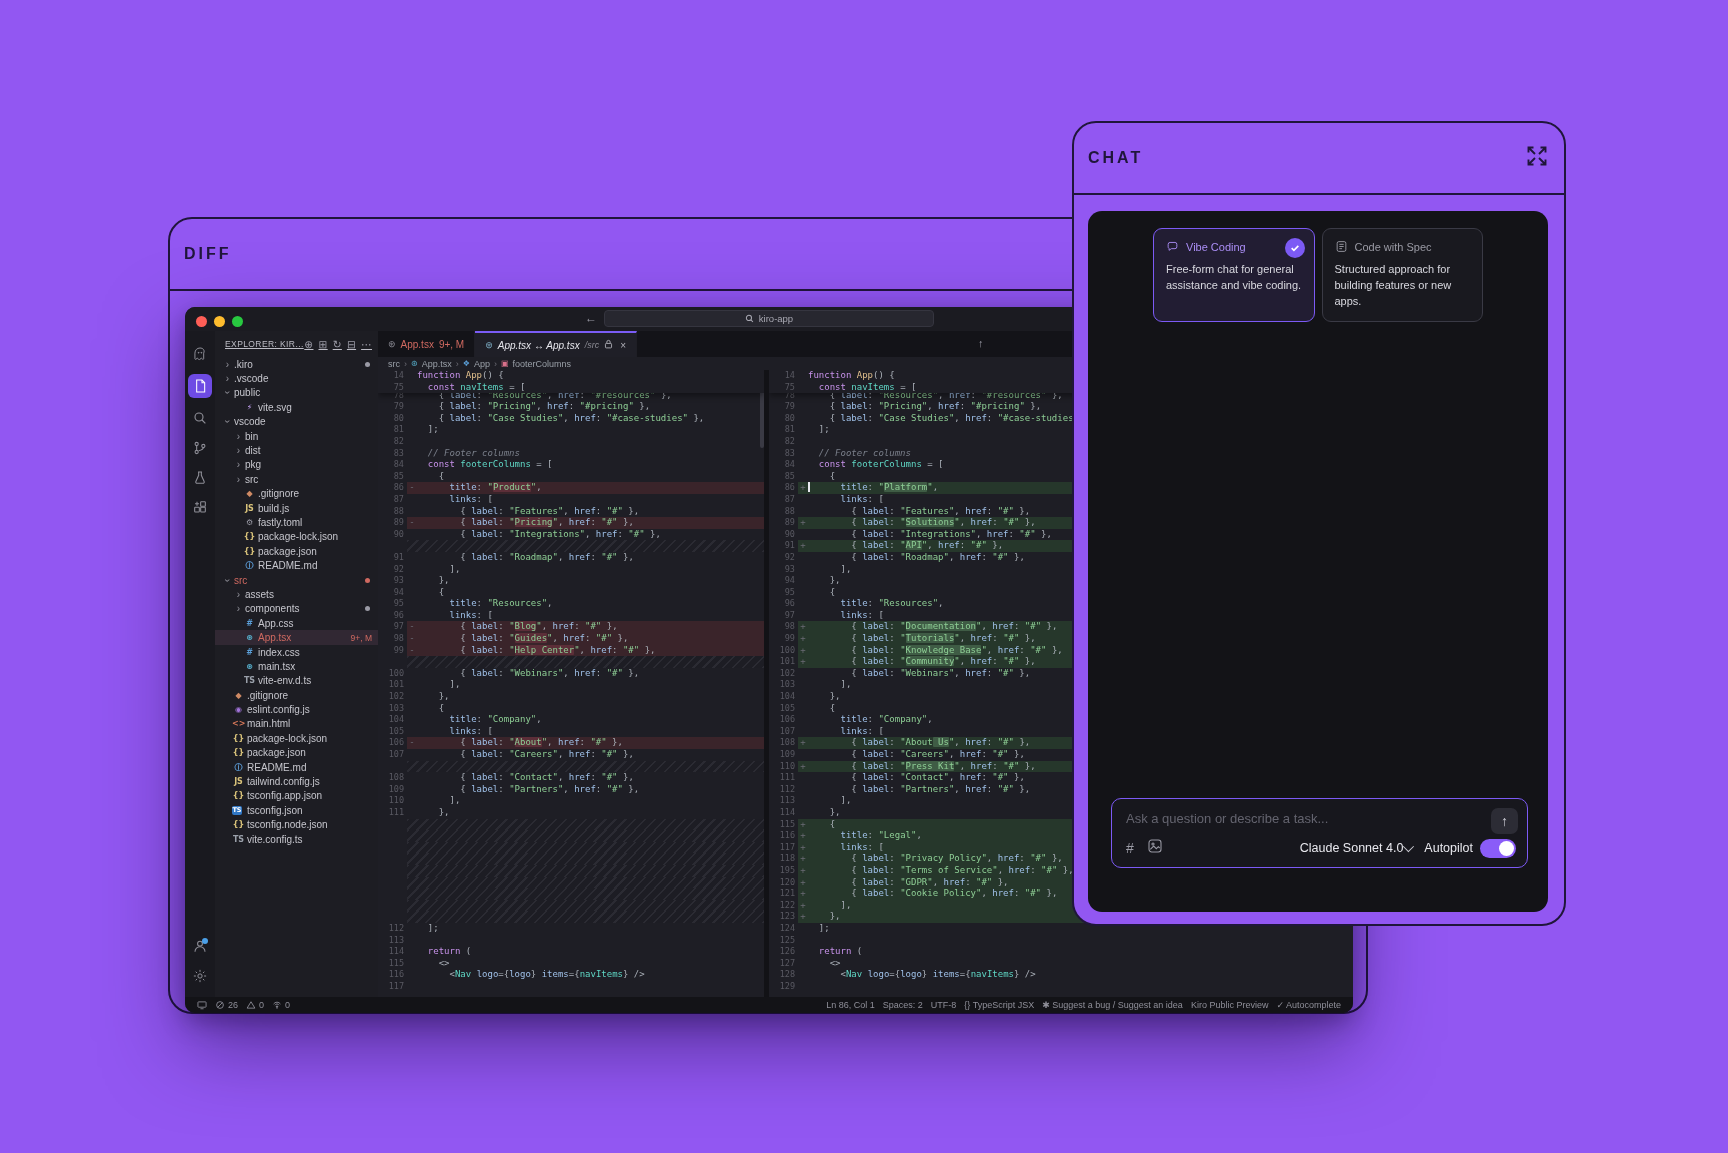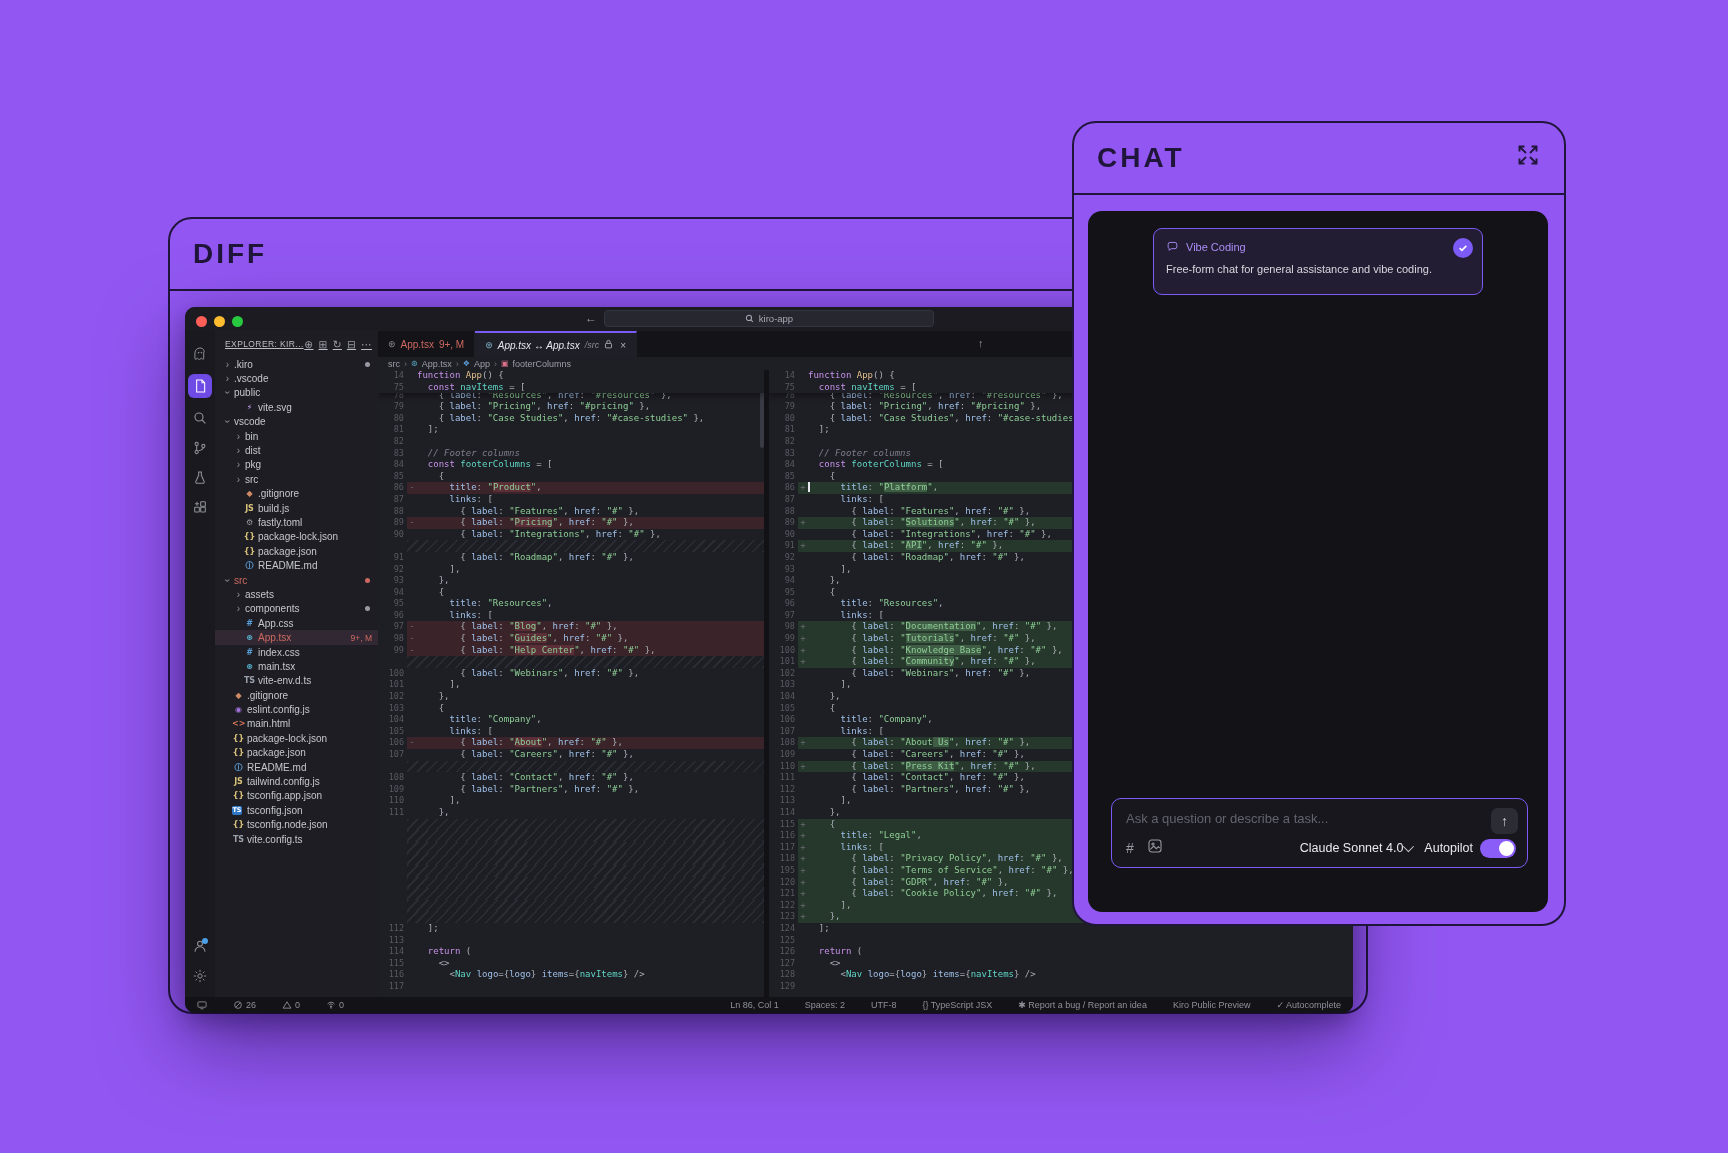--- a/index.html
+++ b/index.html
@@ -2,21 +2,21 @@
 <html><head>
 <meta charset="utf-8">
 <style>
   html,body{margin:0;padding:0;background:#9257f2;}
   body{width:1728px;height:1153px;overflow:hidden;font-family:"Liberation Sans",sans-serif;-webkit-font-smoothing:antialiased;}
   .stage{position:relative;width:1728px;height:1153px;background:#9257f2;}
 
   
   .frame{position:absolute;border:2px solid #20163b;border-radius:24px;box-sizing:border-box;}
   .diff-frame{left:168px;top:217px;width:1200px;height:797px;z-index:1;}
-  .frame-hd{height:70px;border-bottom:2px solid #20163b;display:flex;align-items:center;justify-content:space-between;padding:0 23px;color:#20163b;font-size:28px;font-weight:600;letter-spacing:3px;}
+  .frame-hd{height:70px;border-bottom:2px solid #20163b;display:flex;align-items:center;justify-content:space-between;padding:0 14px;color:#20163b;font-size:16px;font-weight:600;letter-spacing:3px;}
   .chat-frame{left:1072px;top:121px;width:494px;height:805px;background:#9257f2;z-index:3;}
 
   
   .win{position:absolute;left:185px;top:307px;width:1168px;height:706px;background:#1e1e25;border-radius:10px;overflow:hidden;z-index:2;box-shadow:0 30px 80px rgba(24,6,58,.5),0 8px 24px rgba(24,6,58,.35);}
   .titlebar{position:relative;height:24px;background:#1b1b21;}
   .tl{display:inline-block;width:11px;height:11px;border-radius:50%;margin-right:7px;}
   .traffic{position:absolute;left:11px;top:6px;}
   .navarrows{position:absolute;left:400px;top:4px;color:#9a9aa5;font-size:12px;letter-spacing:9px;}
   .searchbox{position:absolute;left:50%;top:3px;transform:translateX(-50%);width:330px;height:17px;background:#27272f;border:1px solid #35353f;border-radius:4px;color:#a8a8b2;font-size:9.5px;display:flex;align-items:center;justify-content:center;gap:5px;box-sizing:border-box;}
   .winbody{display:flex;height:666px;}
@@ -76,21 +76,21 @@
   .cd{flex:1;white-space:pre;color:#aab0b8;min-width:0;}
   .crow.rem .sg,.crow.rem .cd{background:#3a242a;}
   .crow.add .sg,.crow.add .cd{background:#26372b;}
   .crow.rem .hl{background:#5c2e38;border-radius:1px;}
   .crow.add .hl{background:#3f5c45;border-radius:1px;}
   .hpat{display:block;height:100%;background:repeating-linear-gradient(135deg,#2b2b33 0 1.6px,#1d1d24 1.6px 7px);}
   .caret{display:inline-block;width:1.5px;height:10px;background:#e8e8f0;vertical-align:-2px;margin-right:-1.5px;}
   .k1{color:#c792ea;}.p1{color:#9fc0e8;}.v1{color:#5fd7c5;}.f1{color:#e2c08d;}.n1{color:#5fd7c5;}.s1{color:#8ece95;}.c1{color:#7a7f8a;font-style:italic;}
 
   .statusbar{height:16px;background:#131317;display:flex;align-items:center;justify-content:space-between;padding:0 12px;font-size:9px;color:#8f8f99;}
-  .sb-left,.sb-right{display:flex;align-items:center;gap:26px;white-space:nowrap;}
+  .sb-left,.sb-right{display:flex;align-items:center;gap:8px;white-space:nowrap;}
   .sbi{display:flex;align-items:center;gap:3px;}
   .sbi svg{width:10px;height:10px;}
 
   
   .chat-panel{position:absolute;left:14px;right:16px;top:88px;bottom:12px;background:#131317;border-radius:14px;display:flex;flex-direction:column;align-items:center;}
   .expand-ic svg{width:26px;height:26px;}
   .greeting{margin-top:90px;display:flex;align-items:center;gap:13px;}
   .greeting .ghost svg{width:40px;height:44px;}
   .g-title{display:inline-block;font-size:20px;color:#ab8ef6;background:#372a55;padding:1px 5px;border-radius:2px;}
   .g-sub{margin-top:6px;font-size:12px;color:#e2e2e9;}
@@ -991,21 +991,21 @@
               <path d="M8 11.5V14"></path>
             </svg>
             <span>0</span>
           </span>
       </div>
       <div class="sb-right" id="sbR">
           <span class="sbi">Ln 86, Col 1</span>
           <span class="sbi">Spaces: 2</span>
           <span class="sbi">UTF-8</span>
           <span class="sbi">{} TypeScript JSX</span>
-          <span class="sbi">✱ Report a bug / Report an idea</span>
+          <span class="sbi">✱ Suggest a bug / Suggest an idea</span>
           <span class="sbi">Kiro Public Preview</span>
           <span class="sbi">✓ Autocomplete</span>
         </div>
     </div>
   </section>
 
   <section class="frame chat-frame">
     <div class="frame-hd">
       <span>CHAT</span>
       <span class="expand-ic">
@@ -1022,20 +1022,30 @@
                 <path d="M4 8a3.5 3.5 0 013.5-3.5h9A3.5 3.5 0 0120 8v4.5a3.5 3.5 0 01-3.5 3.5H10l-4.3 3v-3.2A3.5 3.5 0 014 12.5z"></path>
               </svg>
             <span>Vibe Coding</span>
           </div>
           <span class="checkbadge">
             <svg viewBox="0 0 12 12" fill="none" stroke="#fff" stroke-width="2">
                 <path d="M2 6.2l2.7 2.6L10 3.4"></path>
               </svg>
           </span>
           <div class="card-desc">Free-form chat for general assistance and vibe coding.</div>
+        </div>
+        <div class="card plain">
+          <div class="card-hd">
+            <svg viewBox="0 0 24 24" fill="none" stroke="#9a9aa4" stroke-width="1.7">
+                <rect x="4" y="3" width="16" height="18" rx="3"></rect>
+                <path d="M8 8h8M8 12h8M8 16h5"></path>
+              </svg>
+            <span>Code with Spec</span>
+          </div>
+          <div class="card-desc">Structured approach for building features or new apps.</div>
         </div>
       </div>
       <div class="chat-input">
         <span class="ci-ph">Ask a question or describe a task...</span>
         <span class="send-btn">↑</span>
         <div class="ci-row">
           <span class="hash">#</span>
           <span class="imgic"><svg viewBox="0 0 24 24" fill="none" stroke="#9a9aa5" stroke-width="1.6">
                 <rect x="3" y="3" width="18" height="18" rx="4"></rect>
                 <circle cx="9" cy="9" r="1.6"></circle>

